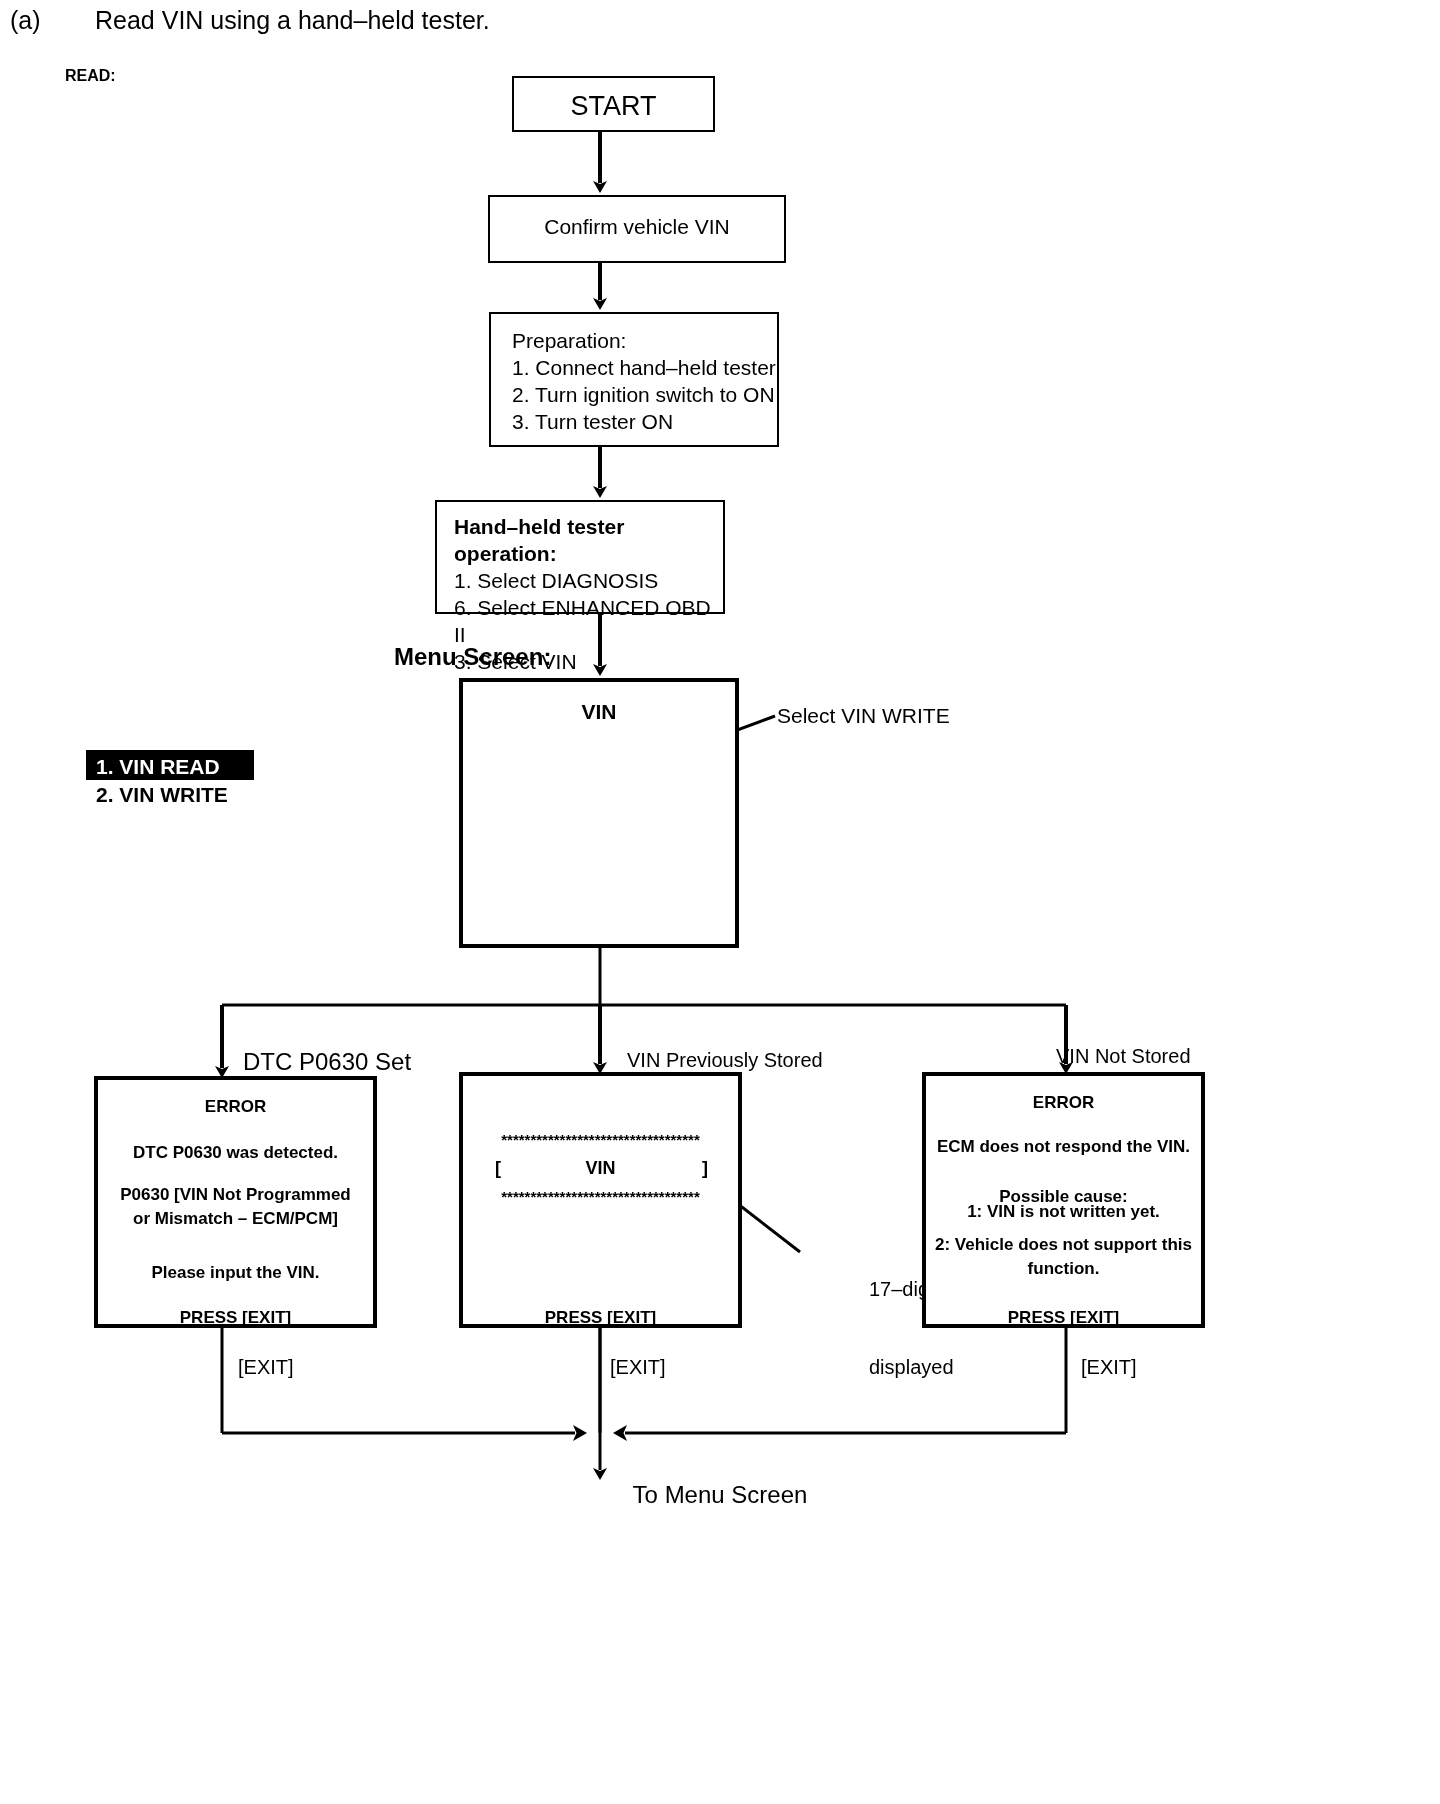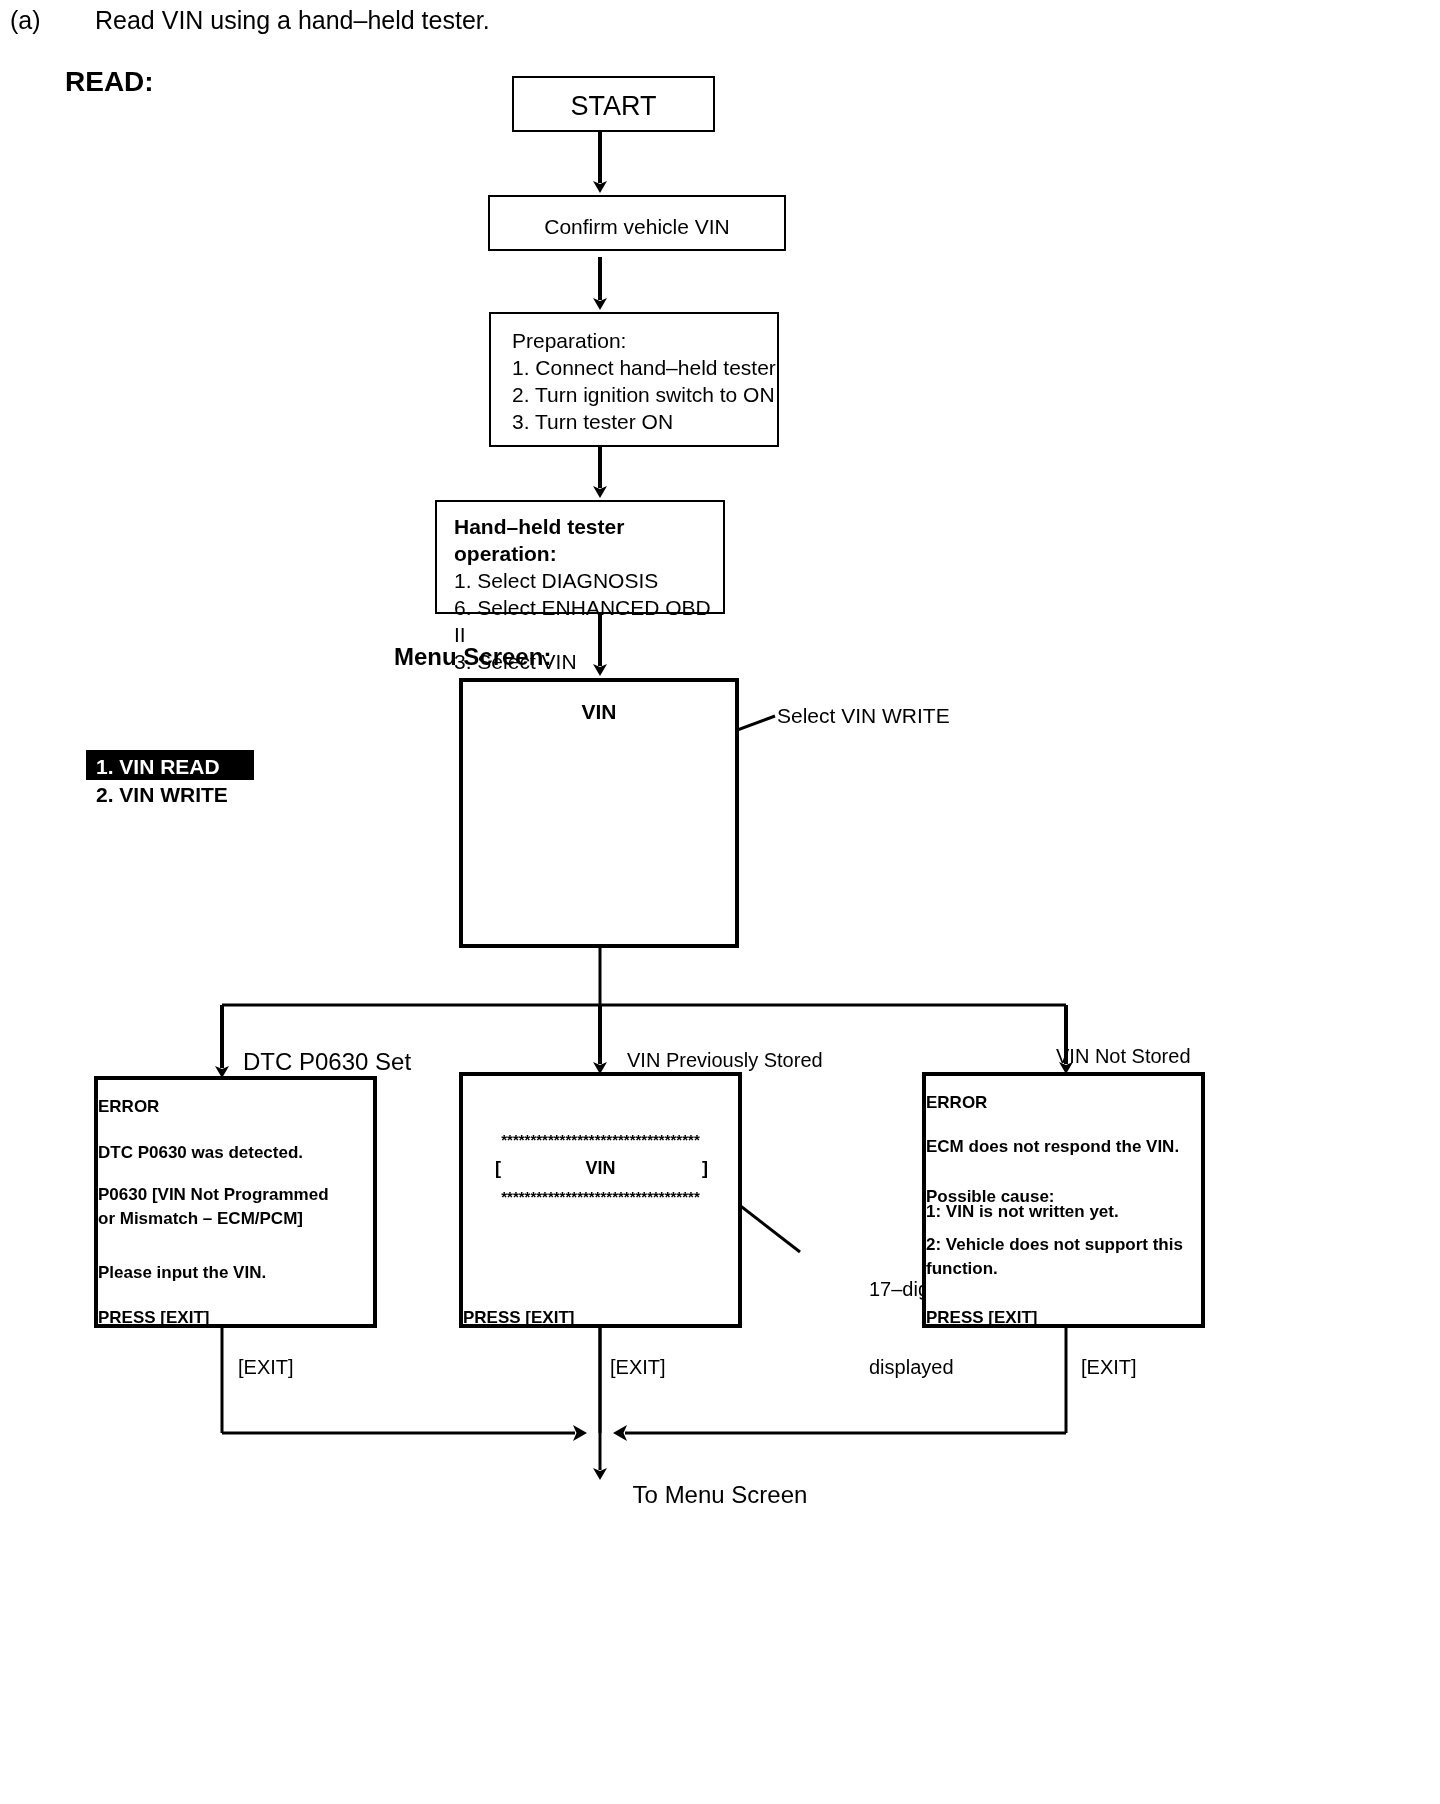--- a/index.html
+++ b/index.html
@@ -9,27 +9,27 @@
   svg.lines{position:absolute;left:0;top:0;width:1440px;height:1804px;pointer-events:none;}
   .box{position:absolute;border:2px solid #000;background:#fff;box-sizing:border-box;}
   .box.thick{border-width:4px;}
 
   .t{position:absolute;white-space:pre;line-height:1.0;}
   .b{font-weight:bold;}
 
   
   #hdr-a{left:10px;top:8px;font-size:25px;}
   #hdr-text{left:95px;top:8px;font-size:25px;}
-  #read-label{left:65px;top:68px;font-size:28px;font-weight:bold;}
+  #read-label{left:65px;top:68px;font-size:16px;font-weight:bold;}
 
   
   #box-start{left:512px;top:76px;width:203px;height:56px;}
   #box-start .lbl{position:absolute;left:0;top:13px;width:100%;text-align:center;font-size:27px;}
 
-  #box-confirm{left:488px;top:195px;width:298px;height:56px;}
+  #box-confirm{left:488px;top:195px;width:298px;height:68px;}
   #box-confirm .lbl{position:absolute;left:0;top:18px;width:100%;text-align:center;font-size:21px;}
 
   #box-prep{left:489px;top:312px;width:290px;height:135px;}
   #box-prep .body{position:absolute;left:21px;top:13px;font-size:21px;line-height:27px;}
 
   #box-hht{left:435px;top:500px;width:290px;height:114px;}
   #box-hht .body{position:absolute;left:17px;top:11px;font-size:21px;line-height:27px;}
 
   #menu-label{left:394px;top:645px;font-size:24px;font-weight:bold;}
 
@@ -44,21 +44,21 @@
   
   #lbl-dtc{left:243px;top:1050px;font-size:24px;}
   #lbl-prev{left:627px;top:1050px;font-size:20px;}
   #lbl-notstored{left:1056px;top:1046px;font-size:20px;}
 
   
   #box-err-left{left:94px;top:1076px;width:283px;height:252px;}
   #box-mid{left:459px;top:1072px;width:283px;height:256px;}
   #box-err-right{left:922px;top:1072px;width:283px;height:256px;}
 
-  .scrtxt{position:absolute;width:100%;font-size:17px;font-weight:bold;line-height:22px;}
+  .scrtxt{position:absolute;width:100%;text-align:center;font-size:17px;font-weight:bold;line-height:22px;}
 
   #stars1{position:absolute;left:0;top:55px;width:100%;text-align:center;font-size:15px;font-weight:bold;letter-spacing:0px;}
   #stars2{position:absolute;left:0;top:112px;width:100%;text-align:center;font-size:15px;font-weight:bold;}
   #midrow{position:absolute;left:0;top:82px;width:100%;font-size:18px;font-weight:bold;}
   #midrow .lb{position:absolute;left:32px;top:0;}
   #midrow .vn{position:absolute;left:0;top:0;width:100%;text-align:center;}
   #midrow .rb{position:absolute;right:30px;top:0;}
 
   #callout-17{left:869px;top:1224px;font-size:20px;line-height:26px;}
 

